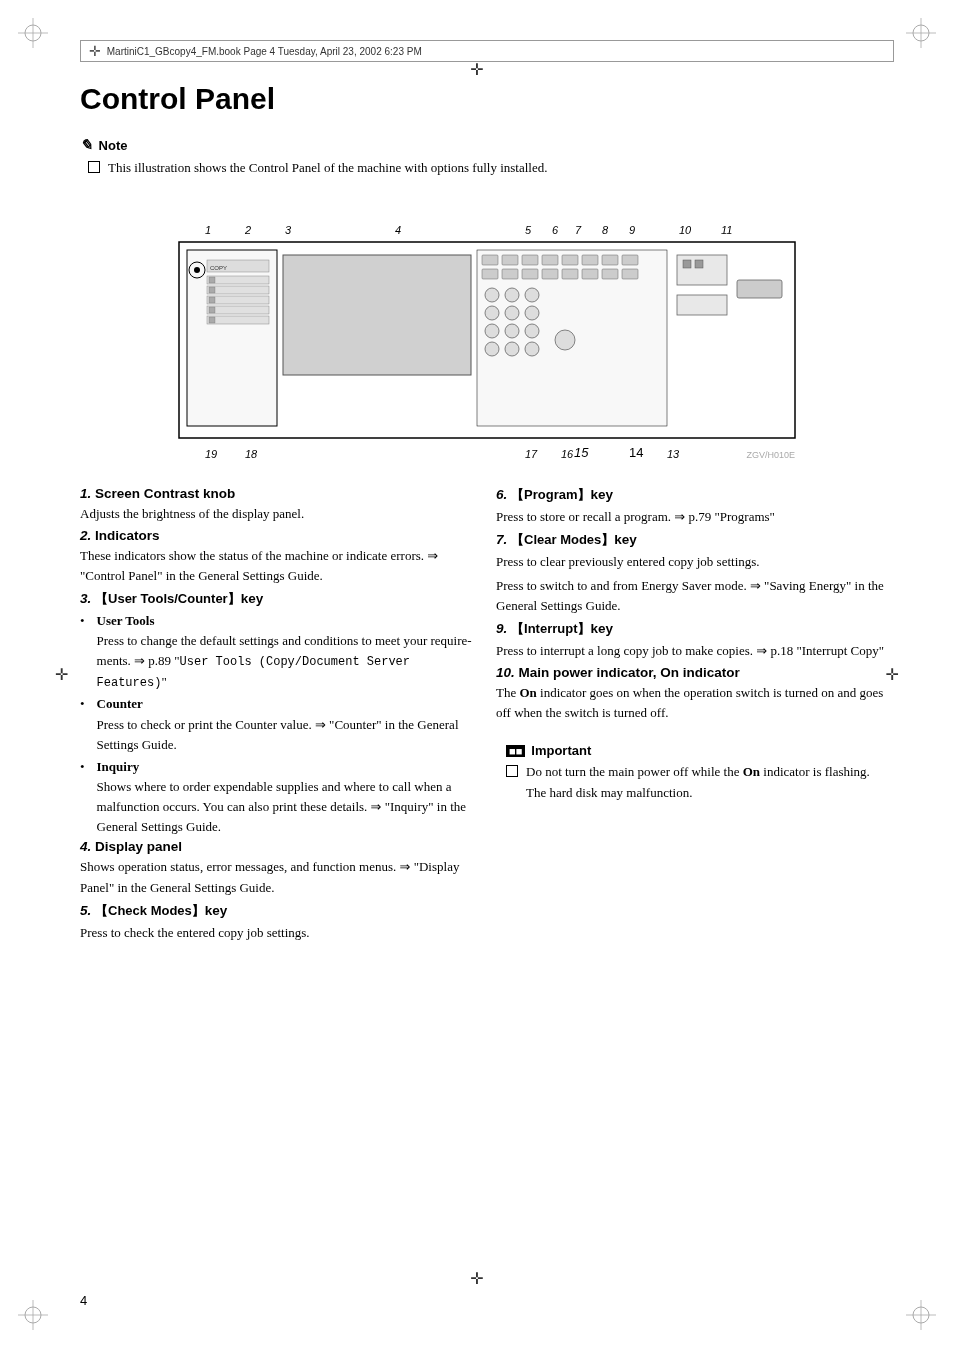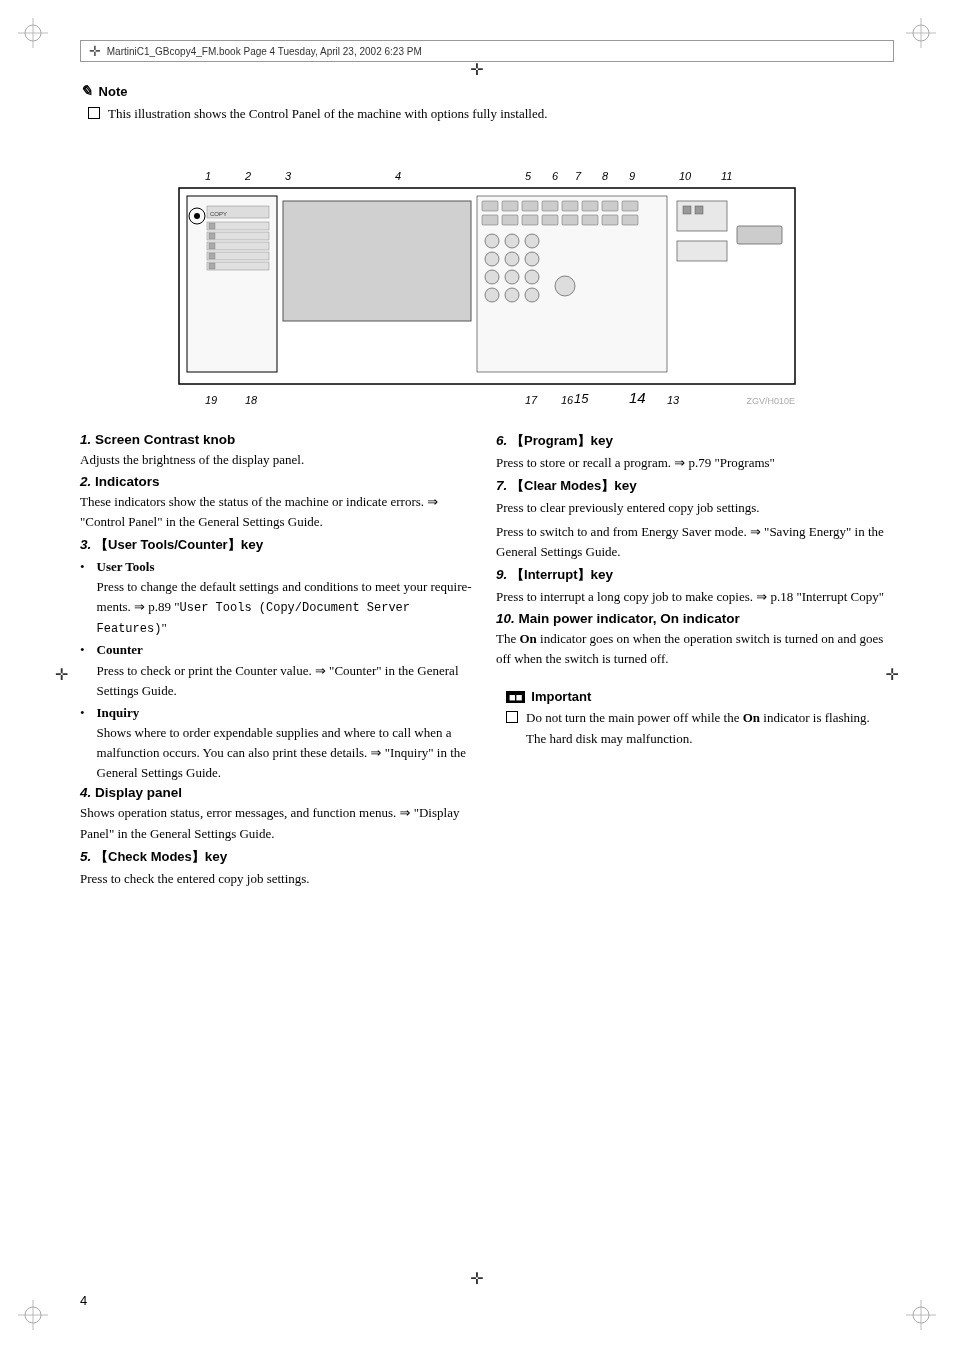--- a/index.html
+++ b/index.html
@@ -246,20 +246,21 @@
   <div class="border-cross bc-top">✛</div>
   <div class="border-cross bc-bottom">✛</div>
   <div class="border-cross bc-left">✛</div>
   <div class="border-cross bc-right">✛</div>
 
   <div class="doc-header">
     <span class="doc-header-cross">✛</span>
     <span>MartiniC1_GBcopy4_FM.book  Page 4  Tuesday, April 23, 2002  6:23 PM</span>
   </div>
 
+  <h1 class="page-title">Control Panel</h1>
 
   <div class="note-section">
     <div class="note-title">
       <span class="note-icon">✎</span>
       <strong>Note</strong>
     </div>
     <div class="note-item">
       <span class="note-checkbox"></span>
       <span>This illustration shows the Control Panel of the machine with options fully installed.</span>
     </div>
@@ -356,21 +357,21 @@
 
         <rect x="500" y="55" width="50" height="20" fill="#e8e8e8" stroke="#666" stroke-width="0.8"></rect>
 
       </svg>
 
       <span style="position:absolute;bottom:2px;left:28px;font-style:italic;font-size:11px;font-family:Arial,sans-serif;">19</span>
       <span style="position:absolute;bottom:2px;left:68px;font-style:italic;font-size:11px;font-family:Arial,sans-serif;">18</span>
       <span style="position:absolute;bottom:2px;left:348px;font-style:italic;font-size:11px;font-family:Arial,sans-serif;">17</span>
       <span style="position:absolute;bottom:2px;left:384px;font-style:italic;font-size:11px;font-family:Arial,sans-serif;">16</span>
       <span style="position:absolute;bottom:2px;left:397px;font-style:italic;font-size:13px;font-family:Arial,sans-serif;">15</span>
-      <span style="position:absolute;bottom:2px;left:452px;font-style:italic;font-size:15px;font-family:Arial,sans-serif;">14</span>
+      <span style="position:absolute;bottom:2px;left:452px;font-size:13px;font-family:Arial,sans-serif;">14</span>
       <span style="position:absolute;bottom:2px;left:490px;font-style:italic;font-size:11px;font-family:Arial,sans-serif;">13</span>
 
       <span style="position:absolute;bottom:2px;right:2px;font-size:9px;color:#aaa;font-family:Arial,sans-serif;">ZGV/H010E</span>
     </div>
   </div>
 
   <div class="two-col">
 
     <div class="col-left">
 

